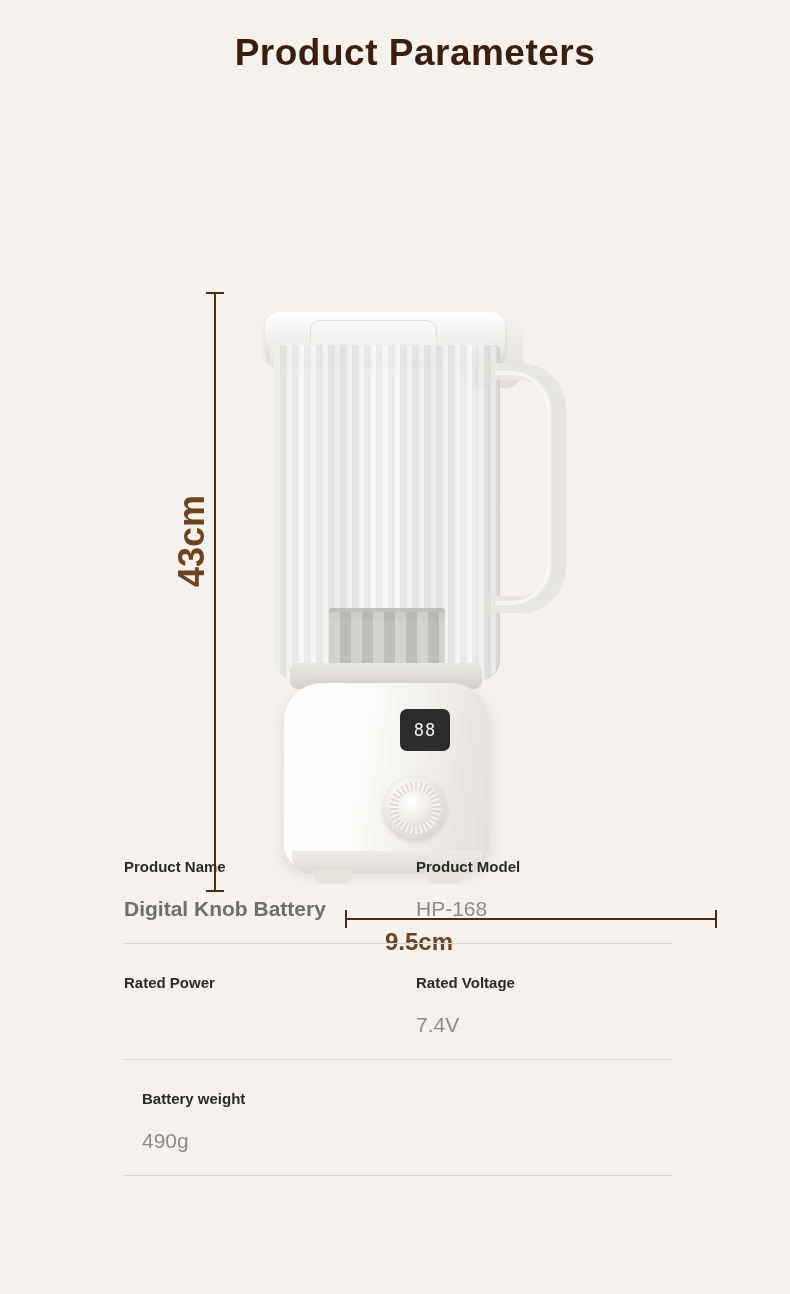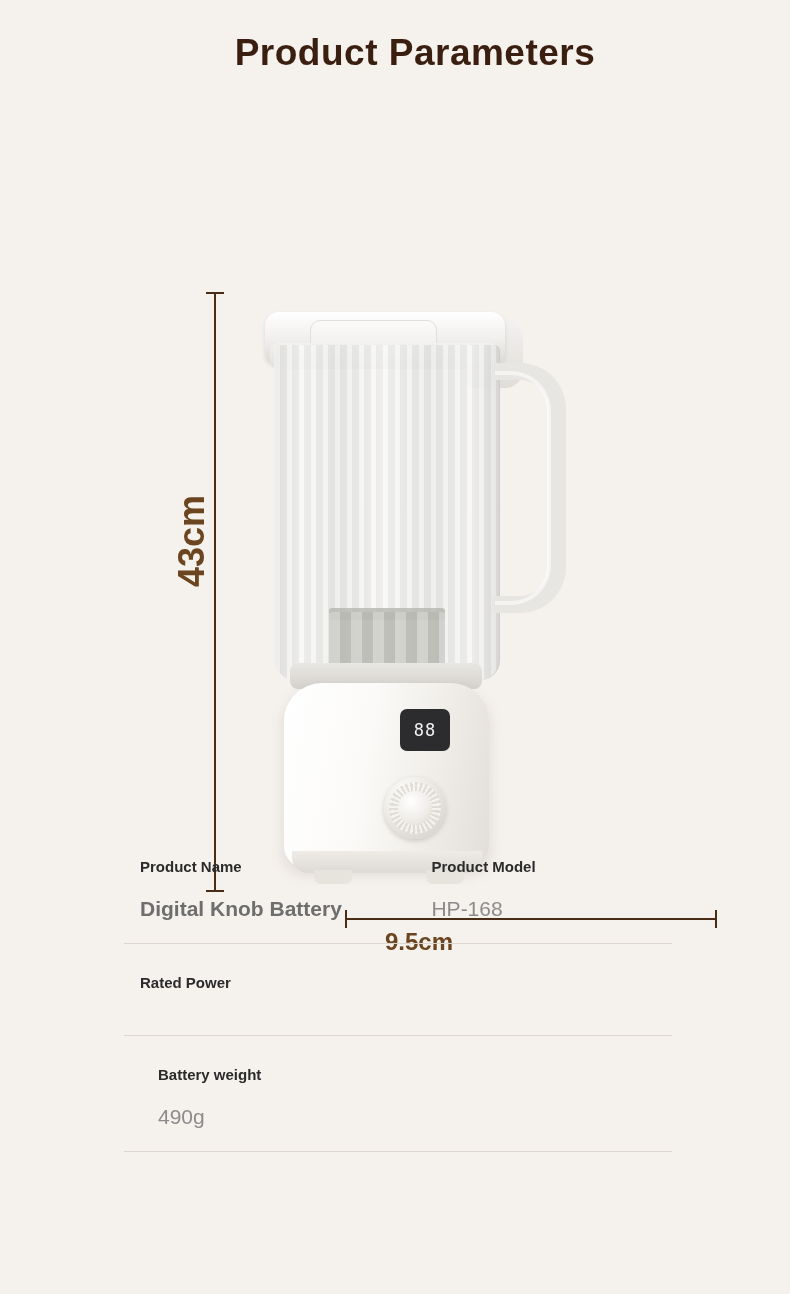--- a/index.html
+++ b/index.html
@@ -336,21 +336,20 @@
   .spec-row {
     display: flex;
     border-bottom: 1px solid #ddd7cf;
     padding-bottom: 22px;
     margin-bottom: 0;
   }
   .spec-row:last-child { }
   .spec-cell {
     width: 50%;
     box-sizing: border-box;
-    margin-left: 16px;
   }
   .spec-cell.right { padding-left: 18px; }
   .spec-label {
     font-size: 15px;
     font-weight: bold;
     color: #2b2b2b;
     margin-bottom: 22px;
   }
   .spec-value {
     font-size: 21px;
@@ -426,20 +425,24 @@
         <div class="spec-value">HP-168</div>
       </div>
     </div>
 
     <div class="row-gap"></div>
 
     <div class="spec-row">
       <div class="spec-cell">
         <div class="spec-label">Rated Power</div>
       </div>
+      <div class="spec-cell right">
+        <div class="spec-label">Rated Voltage</div>
+        <div class="spec-value">7.4V</div>
+      </div>
     </div>
 
     <div class="row-gap"></div>
 
     <div class="spec-row">
       <div class="spec-cell right">
         <div class="spec-label">Battery weight</div>
         <div class="spec-value">490g</div>
       </div>
     </div>

